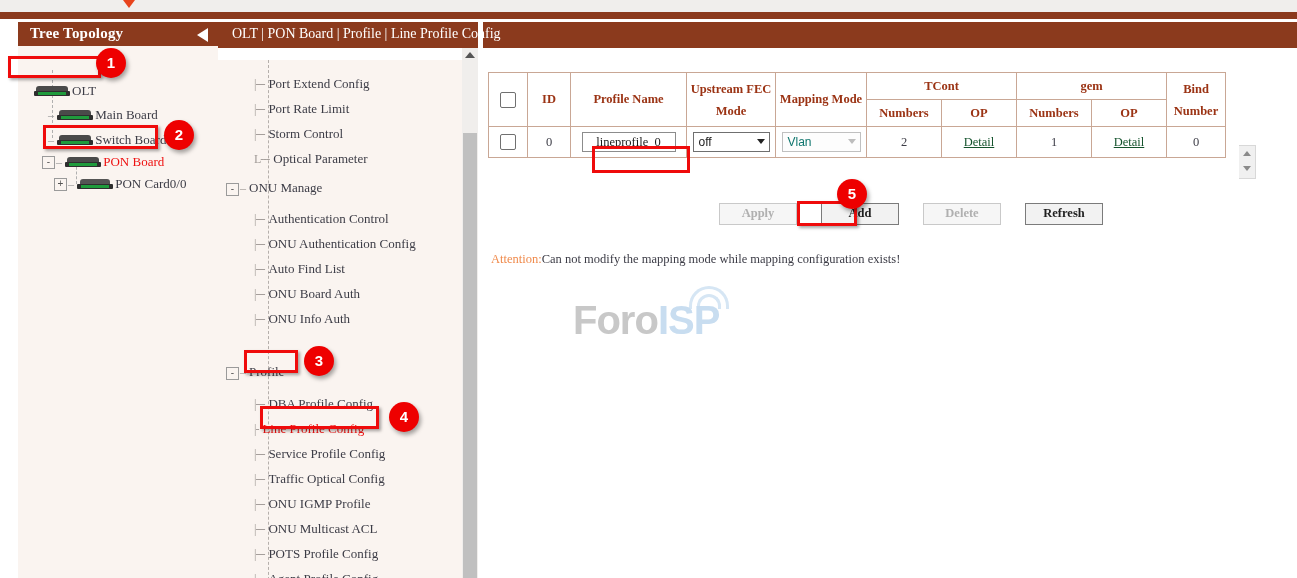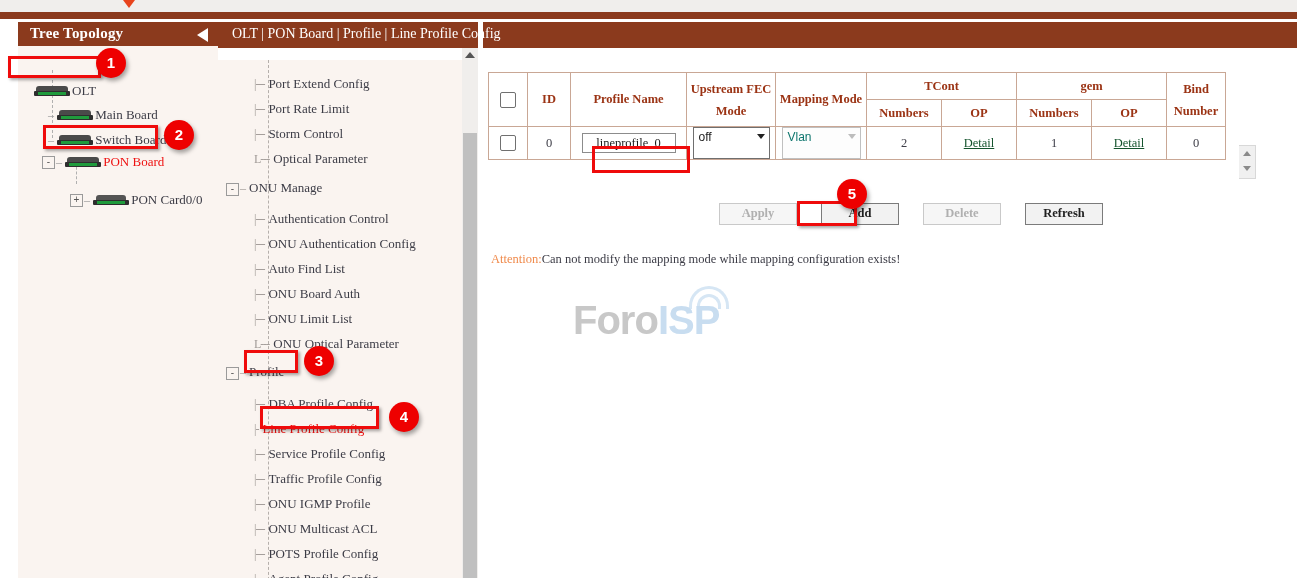--- a/index.html
+++ b/index.html
@@ -65,21 +65,21 @@
 
   
   #table-wrap{position:absolute;left:5px;top:24px;}
   table.grid{border-collapse:collapse;font-family:"Liberation Serif",serif;}
   table.grid td,table.grid th{border:1px solid #c9a795;padding:0;text-align:center;
     font-size:12.5px;color:#3c3c46;}
   table.grid th{color:#9b3314;font-weight:bold;font-size:12.5px;}
   .cb{width:14px;height:14px;border:1px solid #707070;border-radius:2px;background:#fff;display:inline-block;
     vertical-align:middle;}
   .selbox{display:inline-block;border:1px solid #6f6f6f;background:#fff;height:18px;line-height:18px;
-    font-size:12px;font-family:"Liberation Sans",sans-serif;color:#222;position:relative;padding:0 18px 12px 5px;
+    font-size:12px;font-family:"Liberation Sans",sans-serif;color:#222;position:relative;padding:0 18px 0 5px;
     text-align:left;vertical-align:middle;}
   .selbox.disabled{border-color:#c0c0c0;color:#0f766e;background:#fdfdfd;}
   .selbox .arr{position:absolute;right:4px;top:6px;width:0;height:0;
     border-left:4px solid transparent;border-right:4px solid transparent;border-top:5px solid #222;}
   .selbox.disabled .arr{border-top-color:#bdbdbd;}
   .pname{display:inline-block;border:1px solid #8c8c8c;background:#fff;height:18px;line-height:18px;
     width:92px;font-size:12.5px;color:#1a1a1a;text-align:center;font-family:"Liberation Serif",serif;}
   a.detail{color:#14532d;text-decoration:underline;font-size:12.5px;font-family:"Liberation Serif",serif;}
 
   
@@ -149,21 +149,21 @@
     <div class="tnode" style="left:30px;top:85px;">
       <span class="dash">–</span>
       <span class="dev"><i></i></span><span class="lbl">Switch Board</span>
     </div>
 
     <div class="tnode" style="left:24px;top:107px;">
       <span class="plusbox">-</span><span class="dash">–</span>
       <span class="dev"><i></i></span><span class="lbl red-text">PON Board</span>
     </div>
 
-    <div class="tnode" style="left:52px;top:129px;margin-top:16px;">
+    <div class="tnode" style="left:36px;top:129px;">
       <span class="plusbox">+</span><span class="dash">–</span>
       <span class="dev flat"><i></i></span><span class="lbl">PON Card0/0</span>
     </div>
   </div>
 </div>
 
 <div id="content-header">
   <div id="breadcrumb">OLT | PON Board | Profile | Line Profile Config</div>
 </div>
 
@@ -174,29 +174,28 @@
   <div class="mitem" style="top:41px;"><span class="mbranch">|---</span><span>Port Rate Limit</span></div>
   <div class="mitem" style="top:66px;"><span class="mbranch">|---</span><span>Storm Control</span></div>
   <div class="mitem" style="top:91px;"><span class="mbranch">L---</span><span>Optical Parameter</span></div>
 
   <div class="mroot" style="top:120px;"><span class="plusbox">-</span><span class="mbranch">–</span><span>ONU Manage</span></div>
 
   <div class="mitem" style="top:151px;"><span class="mbranch">|---</span><span>Authentication Control</span></div>
   <div class="mitem" style="top:176px;"><span class="mbranch">|---</span><span>ONU Authentication Config</span></div>
   <div class="mitem" style="top:201px;"><span class="mbranch">|---</span><span>Auto Find List</span></div>
   <div class="mitem" style="top:226px;"><span class="mbranch">|---</span><span>ONU Board Auth</span></div>
-  <div class="mitem" style="top:251px;"><span class="mbranch">|---</span><span>ONU Limit List</span></div>
-  <div class="mitem" style="top:276px;"><span class="mbranch">L---</span><span>ONU Optical Parameter</span></div>
+  <div class="mitem" style="top:251px;"><span class="mbranch">|---</span><span>ONU Info Auth</span></div>
 
   <div class="mroot" style="top:304px;"><span class="plusbox">-</span><span class="mbranch">–</span><span>Profile</span></div>
 
   <div class="mitem" style="top:336px;"><span class="mbranch">|---</span><span>DBA Profile Config</span></div>
   <div class="mitem" style="top:361px;"><span class="mbranch">|-</span><span class="red-text">Line Profile Config</span></div>
   <div class="mitem" style="top:386px;"><span class="mbranch">|---</span><span>Service Profile Config</span></div>
-  <div class="mitem" style="top:411px;"><span class="mbranch">|---</span><span>Traffic Profile Config</span></div>
+  <div class="mitem" style="top:411px;"><span class="mbranch">|---</span><span>Traffic Optical Config</span></div>
   <div class="mitem" style="top:436px;"><span class="mbranch">|---</span><span>ONU IGMP Profile</span></div>
   <div class="mitem" style="top:461px;text-align:right;"><span class="mbranch">|---</span><span>ONU Multicast ACL</span></div>
   <div class="mitem" style="top:486px;"><span class="mbranch">|---</span><span>POTS Profile Config</span></div>
   <div class="mitem" style="top:511px;"><span class="mbranch">|---</span><span>Agent Profile Config</span></div>
 </div>
 
 <div id="menu-scroll">
   <div id="menu-scroll-up"></div>
   <div id="menu-scroll-thumb"></div>
 </div>

